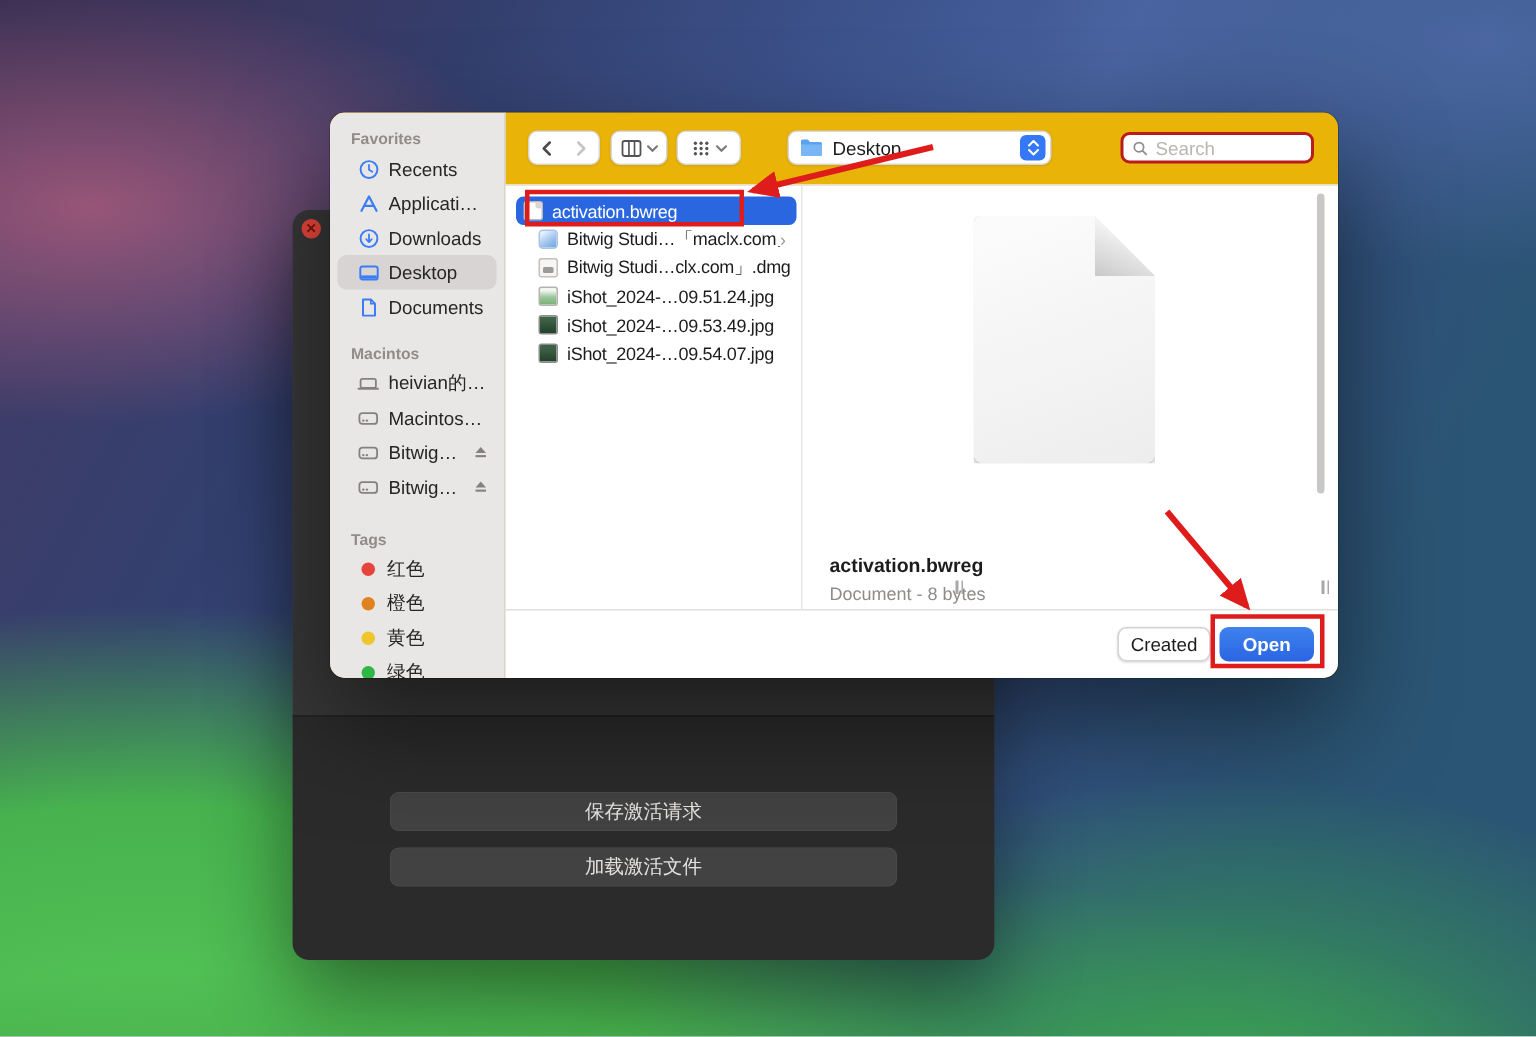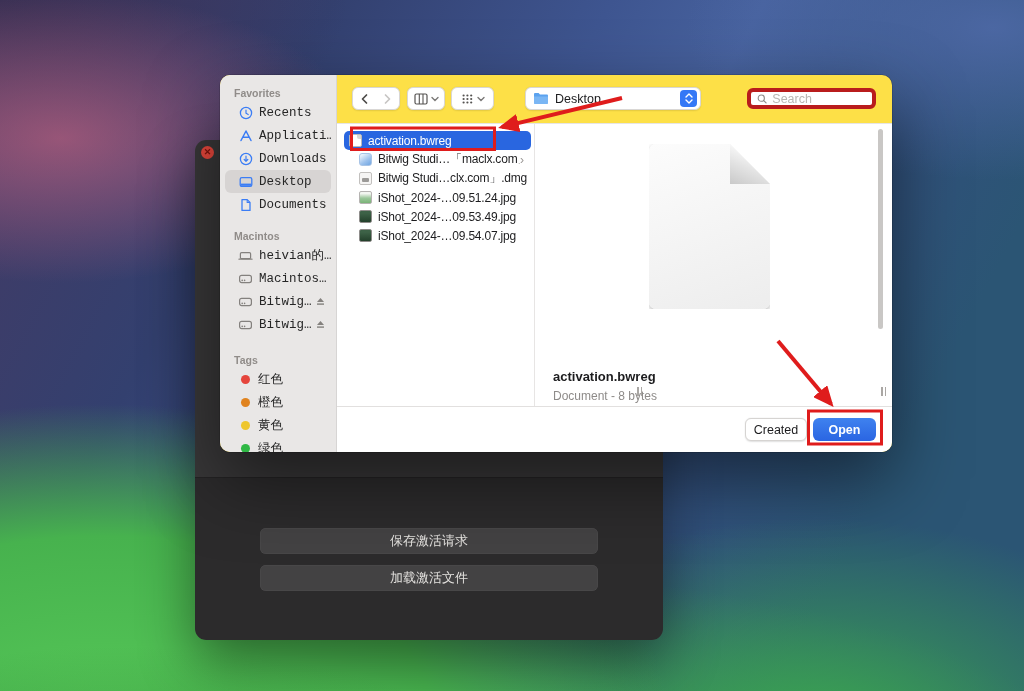--- a/index.html
+++ b/index.html
@@ -29,50 +29,50 @@
     box-shadow:0 22px 55px rgba(0,0,0,.45); }
   .traffic-close { position:absolute; left:6px; top:6px; width:13px; height:13px; border-radius:50%;
     background:#e8473c; color:#7d120b; font-size:9px; line-height:13px; text-align:center; font-weight:bold; }
   .app-btn { position:absolute; left:65px; width:338px; height:26px; border:none; border-radius:6px;
     background:#434243; color:#e4e2df; font-size:13px; font-family:inherit; box-shadow:inset 0 0 0 .5px #4e4d4e; }
   .app-btn.save { top:388px; }
   .app-btn.load { top:425px; }
 
   
   .dialog { position:absolute; left:220px; top:75px; width:672px; height:377px; border-radius:10px;
-    background:#fde047; box-shadow:0 28px 70px rgba(0,0,0,.5), 0 0 0 .5px rgba(0,0,0,.25); overflow:hidden; }
+    background:#eab308; box-shadow:0 28px 70px rgba(0,0,0,.5), 0 0 0 .5px rgba(0,0,0,.25); overflow:hidden; }
 
   
   .sidebar { position:absolute; left:0; top:0; width:117px; height:100%;
     background:#e9e7e6; border-right:1px solid #d7d5d4; padding-top:10px; overflow:hidden; }
   .sb-label { height:16px; padding-left:14px; font-size:10.5px; font-weight:bold; color:#908c89; line-height:16px; }
   .sb-label.loc { margin-top:12px; } .sb-label.tags { margin-top:16px; }
   .sb-item { position:relative; height:23px; display:flex; align-items:center; padding-left:13px; margin:0 5px 0 5px;
     font-size:12.5px; color:#262626; border-radius:6px; }
   .sb-item.selected { background:#d7d4d3; }
   .sb-item .sb-ic { width:15px; height:15px; margin-right:6px; flex:none; display:flex; align-items:center; justify-content:center; }
-  .sb-item .lbl { white-space:nowrap; overflow:hidden;font-family:Liberation Mono, monospace; }
+  .sb-item .lbl { white-space:nowrap; overflow:hidden; }
   .eject { margin-left:auto; margin-right:6px; flex:none; }
   .tag-dot { width:9px; height:9px; border-radius:50%; margin-right:8px; margin-left:3px; flex:none; }
 
   
   .tb-btn { position:absolute; top:12px; height:23px; background:#fff; border:1px solid #d9d7d5; border-radius:6px;
     box-shadow:0 .5px 1.5px rgba(0,0,0,.10); display:flex; align-items:center; justify-content:center; }
   .tb-seg { left:132px; width:48px; }
   .tb-seg .half { width:23px; height:100%; display:flex; align-items:center; justify-content:center; }
   .tb-col { left:187px; width:38px; gap:3px; }
   .tb-grid { left:231px; width:43px; gap:3px; }
   .popup { position:absolute; left:305px; top:12px; width:176px; height:23px; background:#fff;
     border:1px solid #d9d7d5; border-radius:6px; box-shadow:0 .5px 1.5px rgba(0,0,0,.10);
     display:flex; align-items:center; padding:0 3px 0 7px; }
   .popup .ptxt { font-size:12.5px; color:#1c1c1e; margin-left:6px; }
   .stepper { margin-left:auto; width:17px; height:17px; border-radius:4px; background:#3478f6;
     display:flex; flex-direction:column; align-items:center; justify-content:center; gap:1px; }
   .searchbox { position:absolute; left:527px; top:13px; width:129px; height:21px; background:#fff;
-    border:4px solid #b91c1c; border-radius:6px; display:flex; align-items:center; padding:0 6px; }
+    border:2px solid #b91c1c; border-radius:6px; display:flex; align-items:center; padding:0 6px; }
   .searchbox input { border:none; outline:none; width:100%; font-size:12.5px; margin-left:5px;
     font-family:inherit; color:#333; background:transparent; }
   .searchbox input::placeholder { color:#b9b6b3; }
 
   
   .content { position:absolute; left:117px; top:48px; right:0; height:283px; border-top:1px solid #e7e5e4; background:#fff; }
   .file-col { position:absolute; left:0; top:0; width:198px; height:100%; border-right:1px solid #e7e5e4; padding-top:7px; }
   .file-row { position:relative; height:19px; display:flex; align-items:center; padding-left:15px; margin:0 3px 0 7px;
     border-radius:5px; font-size:12px; color:#1d1d1f; }
   .file-row.selected { background:#2966e0; color:#fff; padding-left:5px; }

